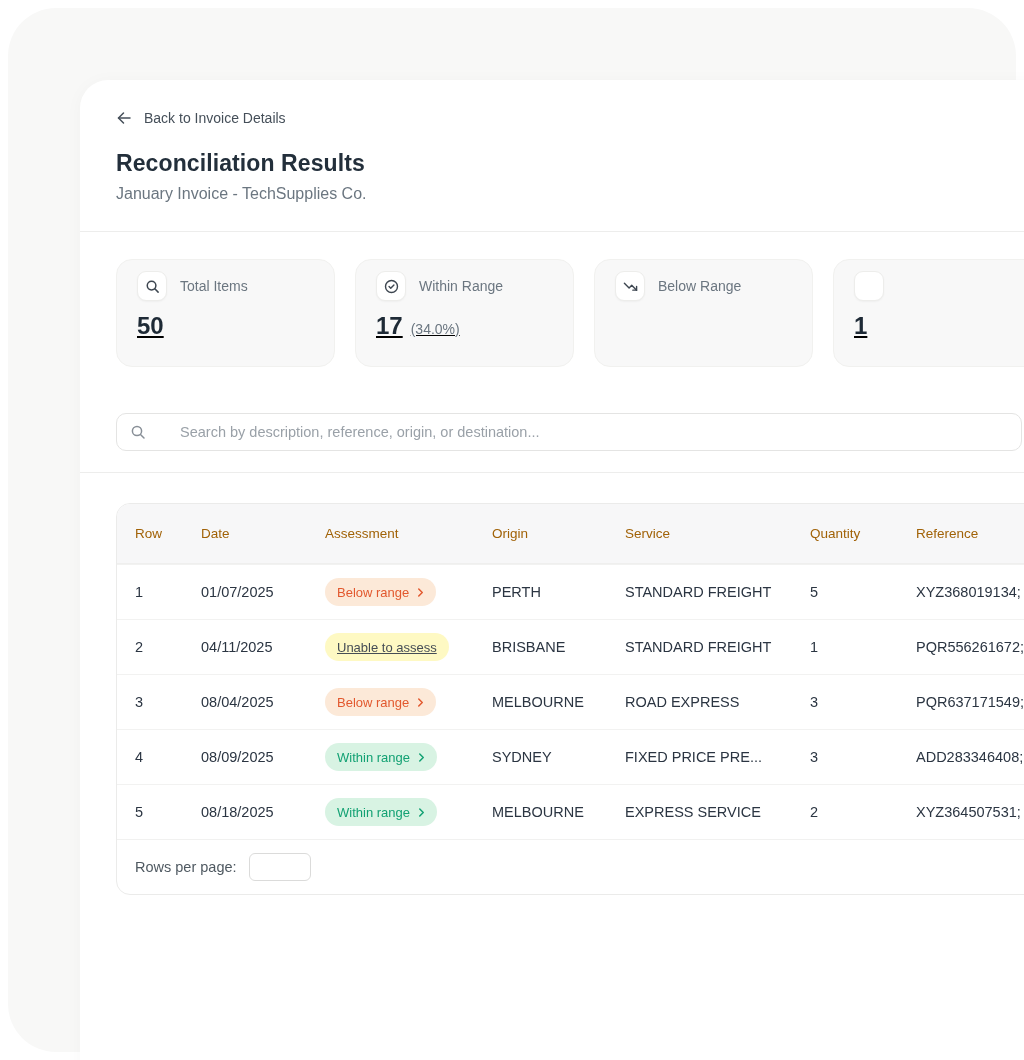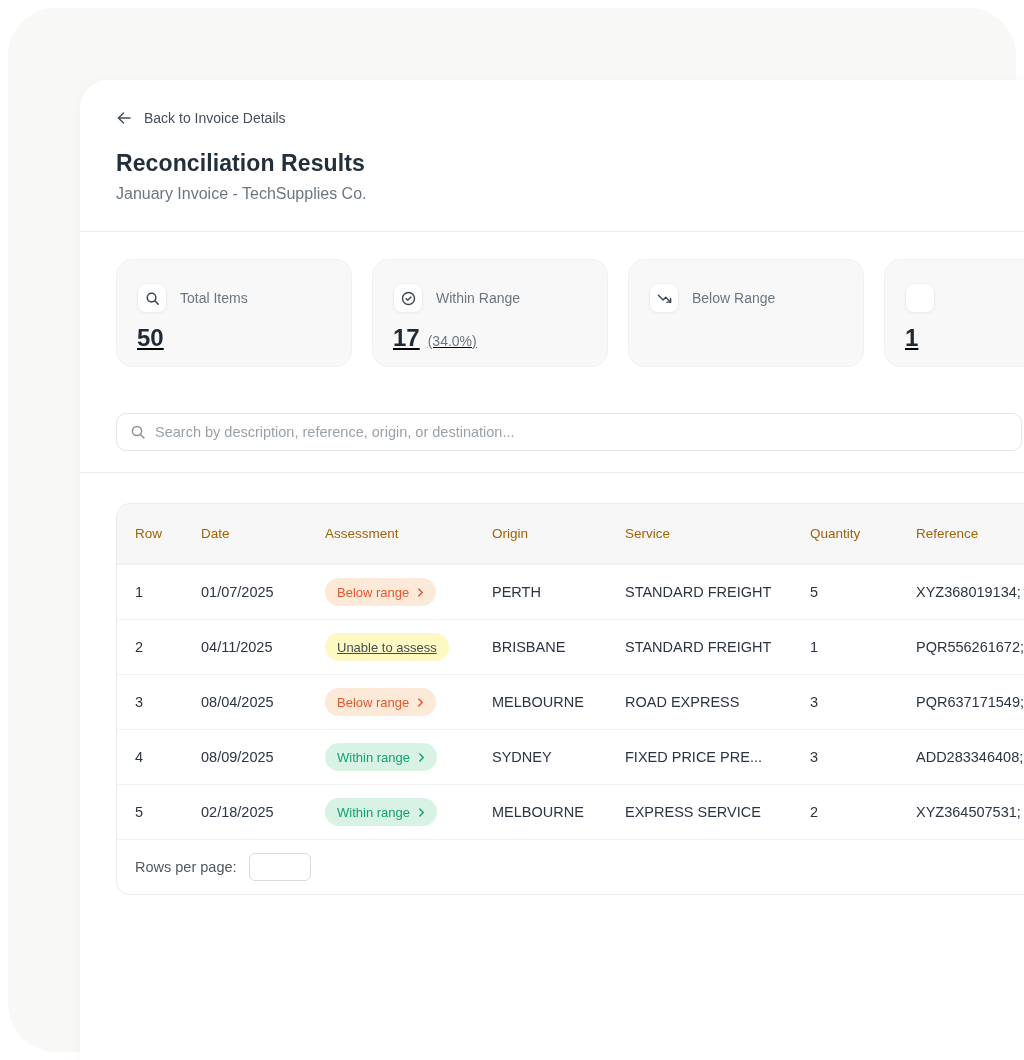--- a/index.html
+++ b/index.html
@@ -14,36 +14,36 @@
   .back { display:flex; align-items:center; gap:12px; margin:30px 36px 0 36px;
     font-size:14px; color:#454f59; cursor:pointer; width:max-content; }
   .back svg { display:block; stroke:#454f59; }
   .title { margin:24px 36px 0 36px; font-size:23px; font-weight:700; color:#232f3b; letter-spacing:0.1px; }
   .subtitle { margin:8px 36px 0 36px; font-size:16px; color:#6b7680; }
   .divider { height:1px; background:#ededec; margin-top:28px; }
   .divider2 { height:1px; background:#ededec; margin-top:21px; }
 
   
   .cards { display:flex; gap:20px; margin:27px 0 0 36px; }
-  .card { flex:none; width:236px; height:108px; background:#f8f8f8;
-    border:1px solid #f1f1ef; border-radius:16px; padding:23px 20px 0 20px; }
+  .card { flex:none; width:219px; height:108px; background:#f8f8f8;
+    border:1px solid #f1f1ef; border-radius:16px; padding:11px 20px 0 20px; }
   .card-top { display:flex; align-items:center; gap:13px; }
   .chip { width:30px; height:30px; background:#ffffff; border:1px solid #ededeb;
     border-radius:9px; display:flex; align-items:center; justify-content:center;
     box-shadow:0 1px 2px rgba(0,0,0,0.04); color:#3d4650; }
   .chip svg { display:block; }
   .card-label { font-size:14px; color:#6b7680; }
   .card-valrow { display:flex; align-items:baseline; gap:8px; margin-top:11px;text-decoration:underline; }
   .card-value { font-size:24px; font-weight:700; color:#1e2a36; }
   .card-pct { font-size:14px; color:#6b7680; }
 
   
   .search-wrap { position:relative; margin:46px 0 0 36px; width:906px; }
   .search-wrap input { width:100%; height:38px; border:1px solid #e4e4e3; border-radius:10px;
-    background:#ffffff; padding:0 14px 0 38px; font-size:14.5px; color:#701a75;
+    background:#ffffff; padding:0 14px 0 63px; font-size:14.5px; color:#701a75;
     font-family:"Liberation Sans", sans-serif; outline:none; }
   .search-wrap input::placeholder { color:#9aa1a8; }
   .search-icon { position:absolute; left:14px; top:11px; color:#888f97; }
 
   
   .table { margin:30px 0 0 36px; width:1099px; border:1px solid #ebebea;
     border-radius:14px; overflow:hidden; background:#ffffff; }
   .tgrid { display:grid; grid-template-columns:66px 124px 167px 133px 185px 106px 1fr;
     padding-left:18px; align-items:center; }
   .thead { height:60px; background:#f7f7f8; border-bottom:1px solid #efefee; }
@@ -238,21 +238,21 @@
         </span>
       </div>
       <div>SYDNEY</div>
       <div class="cell-service">FIXED PRICE PRE...</div>
       <div>3</div>
       <div>ADD283346408;</div>
     </div>
 
     <div class="tgrid trow">
       <div>5</div>
-      <div>02/18/2025</div>
+      <div>08/18/2025</div>
       <div>
         <span class="pill within">
           <span>Within range</span>
           <span>
               <svg width="7" height="11" viewBox="0 0 8 12" fill="none" stroke="currentColor" stroke-width="1.7" stroke-linecap="round" stroke-linejoin="round">
                 <path d="M2 2l4 4-4 4"></path>
               </svg>
             </span>
         </span>
       </div>

